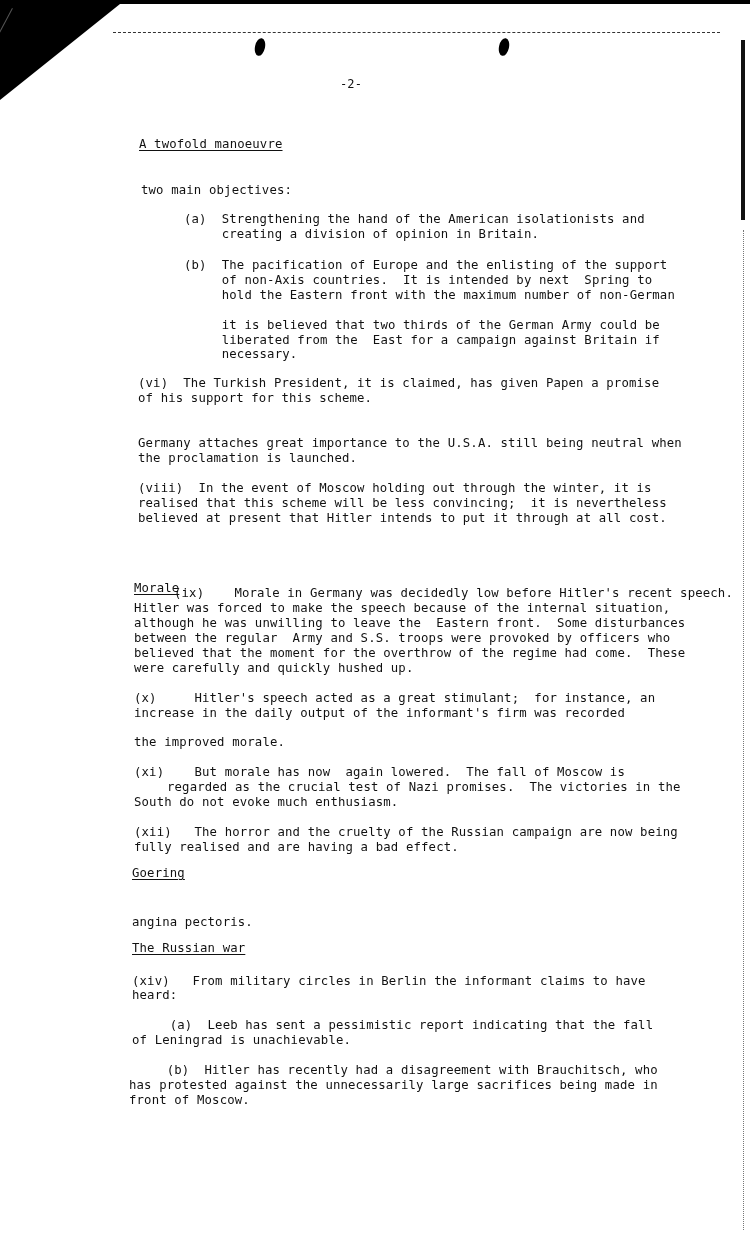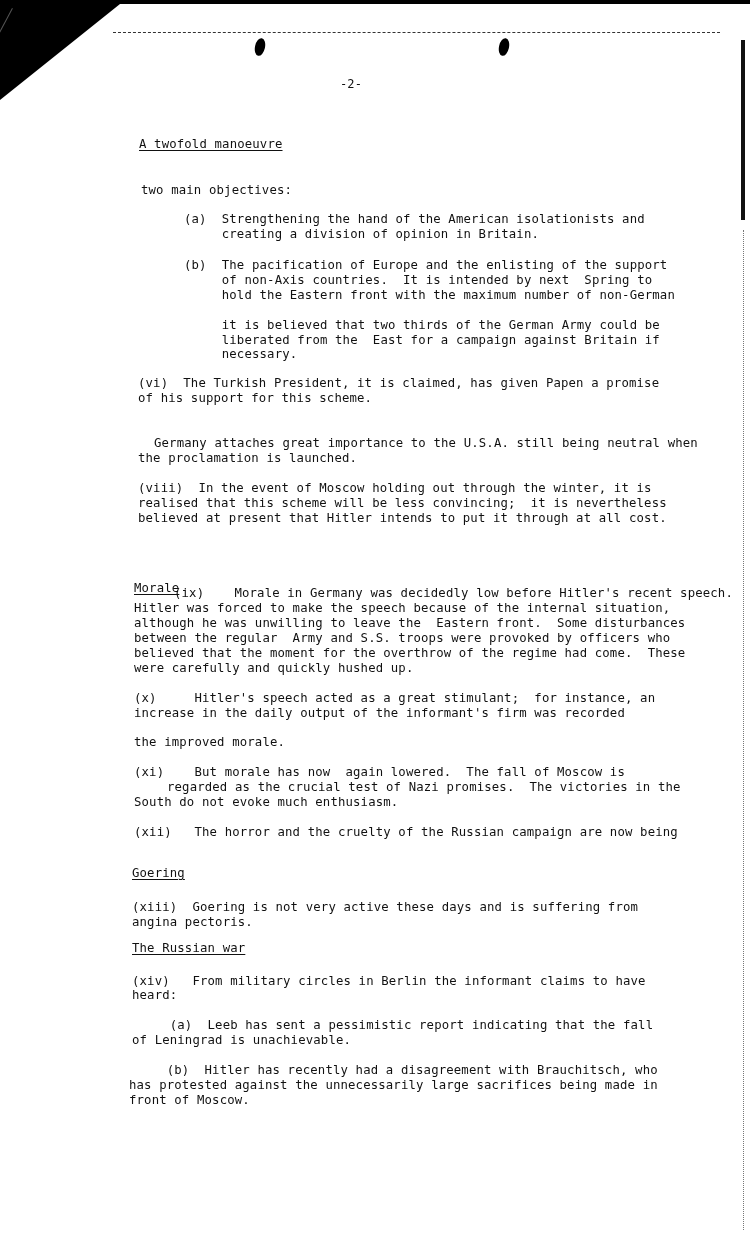--- a/index.html
+++ b/index.html
@@ -108,21 +108,21 @@
   <div class="typed" style="left:184px;top:258px;">(b)  The pacification of Europe and the enlisting of the support</div>
   <div class="typed" style="left:184px;top:273px;">     of non-Axis countries.  It is intended by next  Spring to</div>
   <div class="typed" style="left:184px;top:288px;">     hold the Eastern front with the maximum number of non-German</div>
   <div class="typed" style="left:184px;top:318px;">     it is believed that two thirds of the German Army could be</div>
   <div class="typed" style="left:184px;top:333px;">     liberated from the  East for a campaign against Britain if</div>
   <div class="typed" style="left:184px;top:347px;text-align:right;">     necessary.</div>
 
   <div class="typed" style="left:138px;top:376px;">(vi)  The Turkish President, it is claimed, has given Papen a promise</div>
   <div class="typed" style="left:138px;top:391px;">of his support for this scheme.</div>
 
-  <div class="typed" style="left:138px;top:436px;margin-left:16px;">Germany attaches great importance to the U.S.A. still being neutral when</div>
+  <div class="typed" style="left:138px;top:436px;">Germany attaches great importance to the U.S.A. still being neutral when</div>
   <div class="typed" style="left:138px;top:451px;">the proclamation is launched.</div>
 
   <div class="typed" style="left:138px;top:481px;">(viii)  In the event of Moscow holding out through the winter, it is</div>
   <div class="typed" style="left:138px;top:496px;">realised that this scheme will be less convincing;  it is nevertheless</div>
   <div class="typed" style="left:138px;top:511px;">believed at present that Hitler intends to put it through at all cost.</div>
 
   <div class="typed heading" style="left:134px;top:557px;margin-top:24px;">Morale</div>
 
   <div class="typed" style="left:142px;top:586px;margin-left:32px;">(ix)    Morale in Germany was decidedly low before Hitler's recent speech.</div>
   <div class="typed" style="left:134px;top:601px;">Hitler was forced to make the speech because of the internal situation,</div>
@@ -133,24 +133,24 @@
 
   <div class="typed" style="left:134px;top:691px;">(x)     Hitler's speech acted as a great stimulant;  for instance, an</div>
   <div class="typed" style="left:134px;top:706px;">increase in the daily output of the informant's firm was recorded</div>
   <div class="typed" style="left:134px;top:735px;">the improved morale.</div>
 
   <div class="typed" style="left:134px;top:765px;">(xi)    But morale has now  again lowered.  The fall of Moscow is</div>
   <div class="typed" style="left:150px;top:780px;margin-left:17px;">regarded as the crucial test of Nazi promises.  The victories in the</div>
   <div class="typed" style="left:134px;top:795px;">South do not evoke much enthusiasm.</div>
 
   <div class="typed" style="left:134px;top:825px;">(xii)   The horror and the cruelty of the Russian campaign are now being</div>
+  <div class="typed" style="left:134px;top:840px;">fully realised and are having a bad effect.</div>
 
   <div class="typed heading" style="left:132px;top:866px;">Goering</div>
 
-  <div class="typed" style="left:132px;top:900px;">(xiii)  Goering is not very active these days and is suffering from</div>
   <div class="typed" style="left:132px;top:915px;">angina pectoris.</div>
 
   <div class="typed heading" style="left:132px;top:941px;">The Russian war</div>
 
   <div class="typed" style="left:132px;top:974px;">(xiv)   From military circles in Berlin the informant claims to have</div>
   <div class="typed" style="left:132px;top:988px;">heard:</div>
 
   <div class="typed" style="left:132px;top:1018px;">     (a)  Leeb has sent a pessimistic report indicating that the fall</div>
   <div class="typed" style="left:132px;top:1033px;">of Leningrad is unachievable.</div>
 

